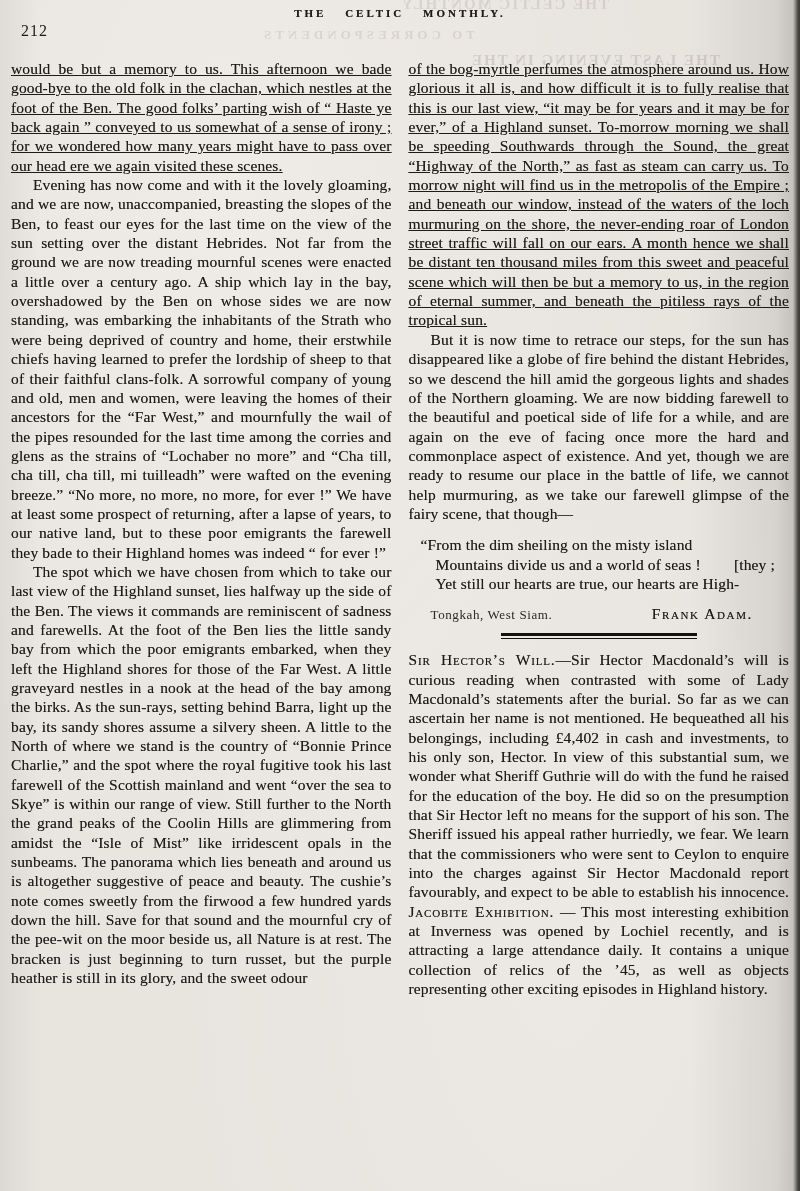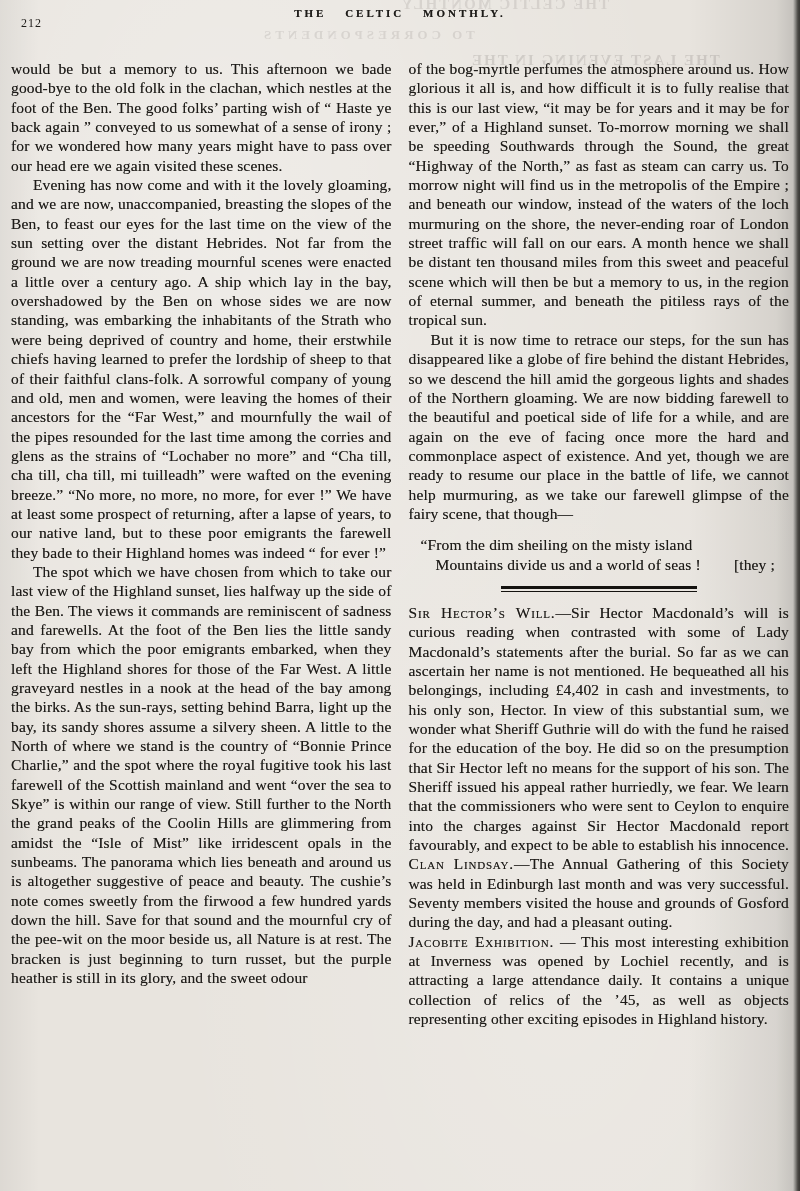--- a/index.html
+++ b/index.html
@@ -29,22 +29,22 @@
     color:rgba(35,32,28,0.10);
     letter-spacing:2px;
     user-select:none;
   }
   .bleed-1 { top:27px;  left:260px; font-size:13px; letter-spacing:4px; }
   .bleed-2 { top:52px;  left:470px; font-size:15px; color:rgba(35,32,28,0.13); }
   .bleed-3 { top:-4px;  left:400px; font-size:15px; }
 
   header { position:relative; padding-top:7px; height:32px; }
   .pageno {
-    position:absolute; left:21px; top:16px;
-    font-size:12px; letter-spacing:1px;
+    position:absolute; left:21px; top:22px;
+    font-size:16px; letter-spacing:1px;
   }
   .masthead {
     display:block; text-align:center;
     font-size:11px; font-weight:bold;
     letter-spacing:3px; word-spacing:13px;
     text-shadow:0 0 0.5px rgba(0,0,0,0.55);
   }
 
   .columns {
     display:flex; gap:17px;
@@ -55,21 +55,21 @@
 
   .col p {
     margin:0;
     font-size:15.5px;
     line-height:19.35px;
     text-align:justify;
     text-indent:22px;
     letter-spacing:0.15px;
     text-shadow:0 0 0.45px rgba(20,18,15,0.55);
   }
-  .col p.no-indent { text-indent:0; }
+  .col p.no-indent { text-indent:0;text-decoration:underline; }
 
   .poem { margin:12px; }
   .poem-line {
     font-size:15.5px; line-height:19.35px;
     letter-spacing:0.15px;
     text-shadow:0 0 0.45px rgba(20,18,15,0.55);
   }
   .poem-line.indented { padding-left:15px; }
   .poem-line.with-turnover { display:flex; justify-content:space-between; padding-right:2px;align-items:flex-end; }
 
@@ -123,30 +123,32 @@
     <section class="col">
       <p class="no-indent">of the bog-myrtle perfumes the atmosphere around us.  How glorious it all is, and how difficult it is to fully realise that this is our last view, “it may be for years and it may be for ever,” of a Highland sunset.  To-morrow morning we shall be speeding Southwards through the Sound, the great “Highway of the North,” as fast as steam can carry us.  To morrow night will find us in the metropolis of the Empire ; and beneath our window, instead of the waters of the loch murmuring on the shore, the never-ending roar of London street traffic will fall on our ears.  A month hence we shall be distant ten thousand miles from this sweet and peaceful scene which will then be but a memory to us, in the region of eternal summer, and beneath the pitiless rays of the tropical sun.</p>
       <p>But it is now time to retrace our steps, for the sun has disappeared like a globe of fire behind the distant Hebrides, so we descend the hill amid the gorgeous lights and shades of the Northern gloaming.  We are now bidding farewell to the beautiful and poetical side of life for a while, and are again on the eve of facing once more the hard and commonplace aspect of existence.  And yet, though we are ready to resume our place in the battle of life, we cannot help murmuring, as we take our farewell glimpse of the fairy scene, that though—</p>
 
       <div class="poem">
         <div class="poem-line">“From the dim sheiling on the misty island</div>
         <div class="poem-line indented with-turnover">
           <span>Mountains divide us and a world of seas !</span>
           <span class="turnover">[they ;</span>
         </div>
+        <div class="poem-line indented">Yet still our hearts are true, our hearts are High-</div>
       </div>
 
+      <div class="signature">
+        <span class="sig-place">Tongkah, West Siam.</span>
+        <span class="sig-author">Frank Adam.</span>
+      </div>
 
       <div class="divider"></div>
 
       <p class="note">
         <span class="lead">Sir Hector’s Will.</span><span>—Sir Hector Macdonald’s will is curious reading when contrasted with some of Lady Macdonald’s statements after the burial.  So far as we can ascertain her name is not mentioned.  He bequeathed all his belongings, including £4,402 in cash and investments, to his only son, Hector.  In view of this substantial sum, we wonder what Sheriff Guthrie will do with the fund he raised for the education of the boy.  He did so on the presumption that Sir Hector left no means for the support of his son.  The Sheriff issued his appeal rather hurriedly, we fear.  We learn that the commissioners who were sent to Ceylon to enquire into the charges against Sir Hector Macdonald report favourably, and expect to be able to establish his innocence.</span>
-      </p>
-      <p class="note">
-        <span class="lead">Clan Lindsay.</span><span>—The Annual Gathering of this Society was held in Edinburgh last month and was very successful.  Seventy members visited the house and grounds of Gosford during the day, and had a pleasant outing.</span>
       </p>
       <p class="note">
         <span class="lead">Jacobite Exhibition.</span><span> — This most interesting exhibition at Inverness was opened by Lochiel recently, and is attracting a large attendance daily.  It contains a unique collection of relics of the ’45, as well as objects representing other exciting episodes in Highland history.</span>
       </p>
     </section>
 
   </main>
 
   <div class="scan-edge"></div>
 </div>

